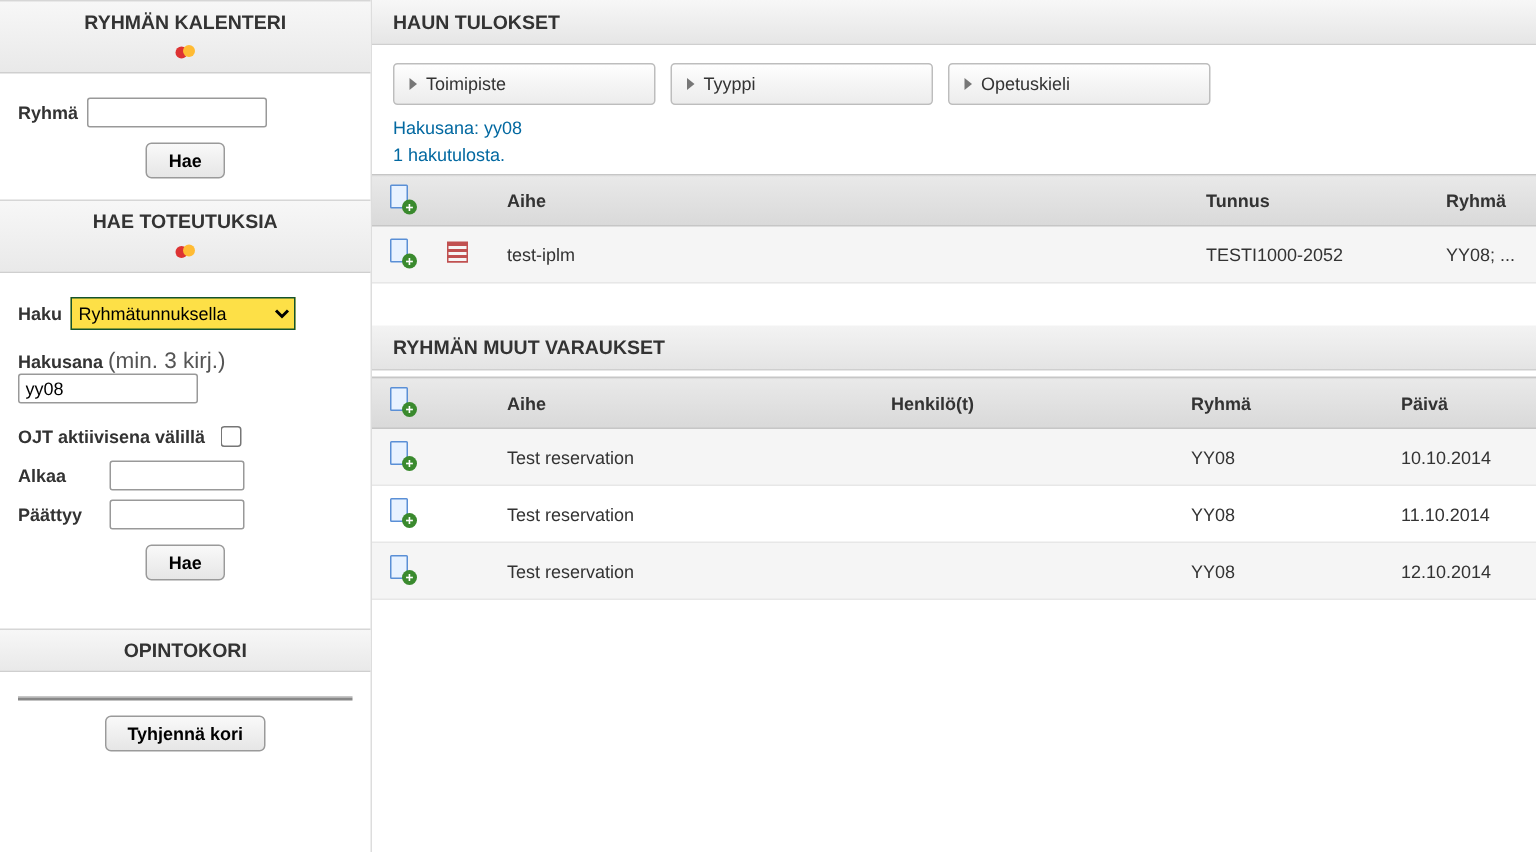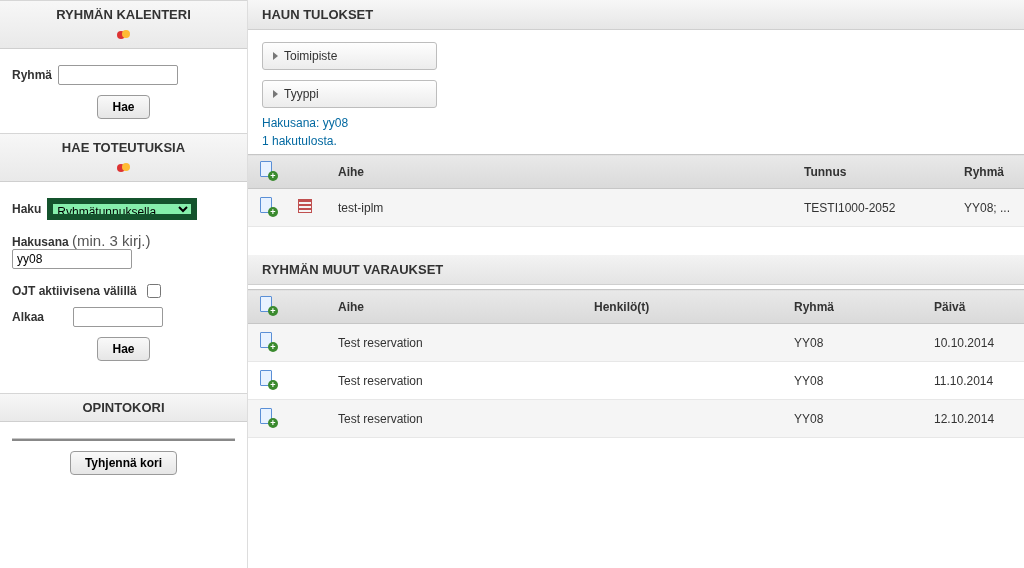--- a/index.html
+++ b/index.html
@@ -21,21 +21,21 @@
 
   .sidebar-section { padding:10px 12px 14px; }
   .row { display:flex; align-items:center; gap:6px; margin:6px 0; }
   label.lbl { font-weight:bold; font-size:12px; }
   .hint { font-weight:normal; color:#555; font-size:15px; }
   input[type=text] {
     border:1px solid #999; height:20px; padding:1px 4px; font-size:12px;
     border-radius:2px; background:#fff;
   }
   select {
-    border:6px solid #14532d; height:22px; font-size:12px; background:#86efac;
+    border:1px solid #14532d; height:22px; font-size:12px; background:#fde047;
   }
   input[type=checkbox]{ width:14px; height:14px; border:1px solid #777; }
 
   .btn {
     background:linear-gradient(#f9f9f9,#e6e6e6);
     border:1px solid #9a9a9a; border-radius:4px;
     padding:4px 14px; font-weight:bold; font-size:12px;
     cursor:pointer;
   }
   .center { text-align:center; }
@@ -49,21 +49,21 @@
   .people-icon::before{ width:8px;height:8px;background:#d33;left:0;top:3px;}
   .people-icon::after{ width:8px;height:8px;background:#fb3;left:5px;top:2px;}
 
   
   .main-header {
     background: linear-gradient(#f7f7f7,#e6e6e6);
     border-bottom:1px solid #cfcfcf;
     padding:7px 14px; font-weight:bold; font-size:13px;
   }
 
-  .filters { display:flex; gap:10px; padding:12px 14px 6px;flex-direction:column; }
+  .filters { display:flex; gap:10px; padding:12px 14px 6px; }
   .filter-pill {
     background:linear-gradient(#fefefe,#ececec);
     border:1px solid #bdbdbd; border-radius:3px;
     padding:6px 10px; width:175px; font-size:12px;
     display:flex; align-items:center; gap:6px; cursor:pointer;
   }
   .tri { width:0;height:0;border-top:4px solid transparent;border-bottom:4px solid transparent;border-left:5px solid #777; }
 
   .meta { padding:2px 14px 2px; font-size:12px; color:#0369a1; }
 
@@ -136,20 +136,24 @@
 
       <div class="row" style="margin-top:12px">
         <label class="lbl">OJT aktiivisena välillä</label>
         <input type="checkbox" style="">
       </div>
 
       <div class="row" style="margin-top:0">
         <label class="lbl" style="width:55px">Alkaa</label>
         <input type="text" style="width: 90px;" value="">
       </div>
+      <div class="row">
+        <label class="lbl" style="width:55px">Päättyy</label>
+        <input type="text" style="width: 90px;" value="">
+      </div>
       <div class="center" style="margin-top:10px">
         <button class="btn">Hae</button>
       </div>
     </div>
 
     <div style="height:18px"></div>
 
     <div class="panel-header">
       <span>OPINTOKORI</span>
     </div>
@@ -167,20 +171,24 @@
     </div>
 
     <div class="filters">
       <div class="filter-pill">
         <span class="tri"></span>
         <span>Toimipiste</span>
       </div>
       <div class="filter-pill">
         <span class="tri"></span>
         <span>Tyyppi</span>
+      </div>
+      <div class="filter-pill">
+        <span class="tri"></span>
+        <span>Opetuskieli</span>
       </div>
     </div>
 
     <div class="meta">Hakusana: yy08</div>
     <div class="meta">1 hakutulosta.</div>
 
     <table class="grid">
       <thead>
         <tr>
           <th class="col-icon">

